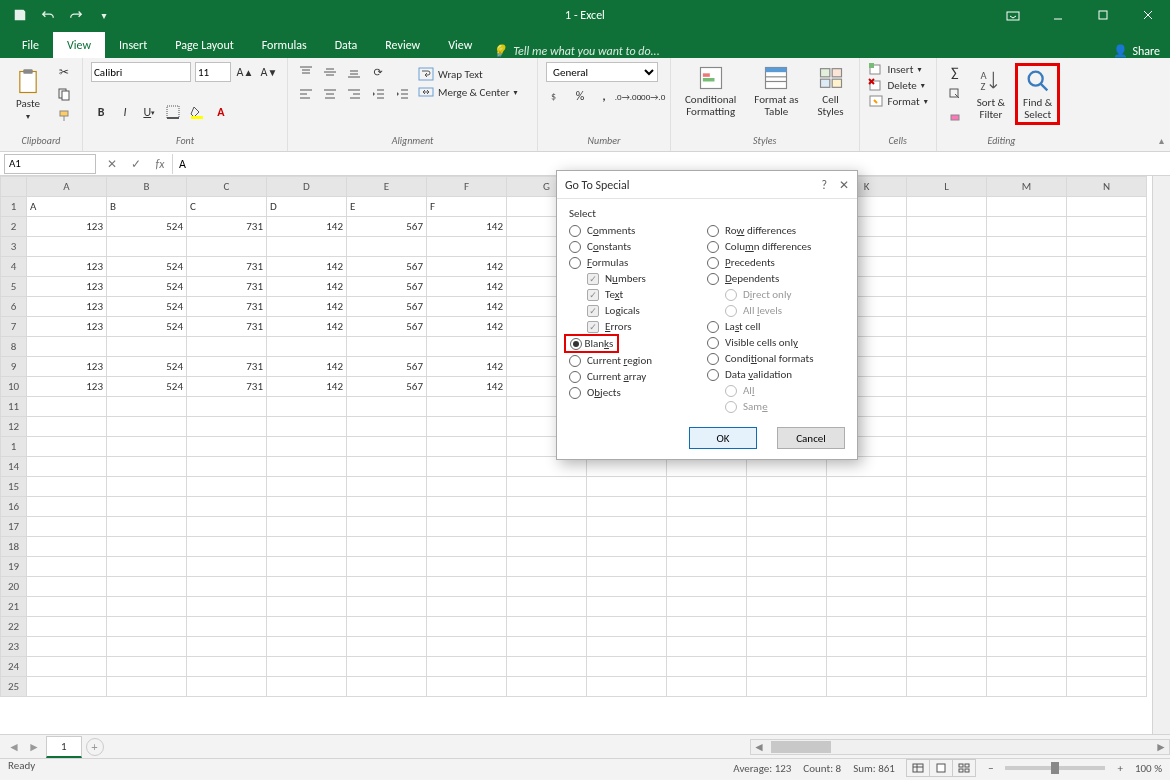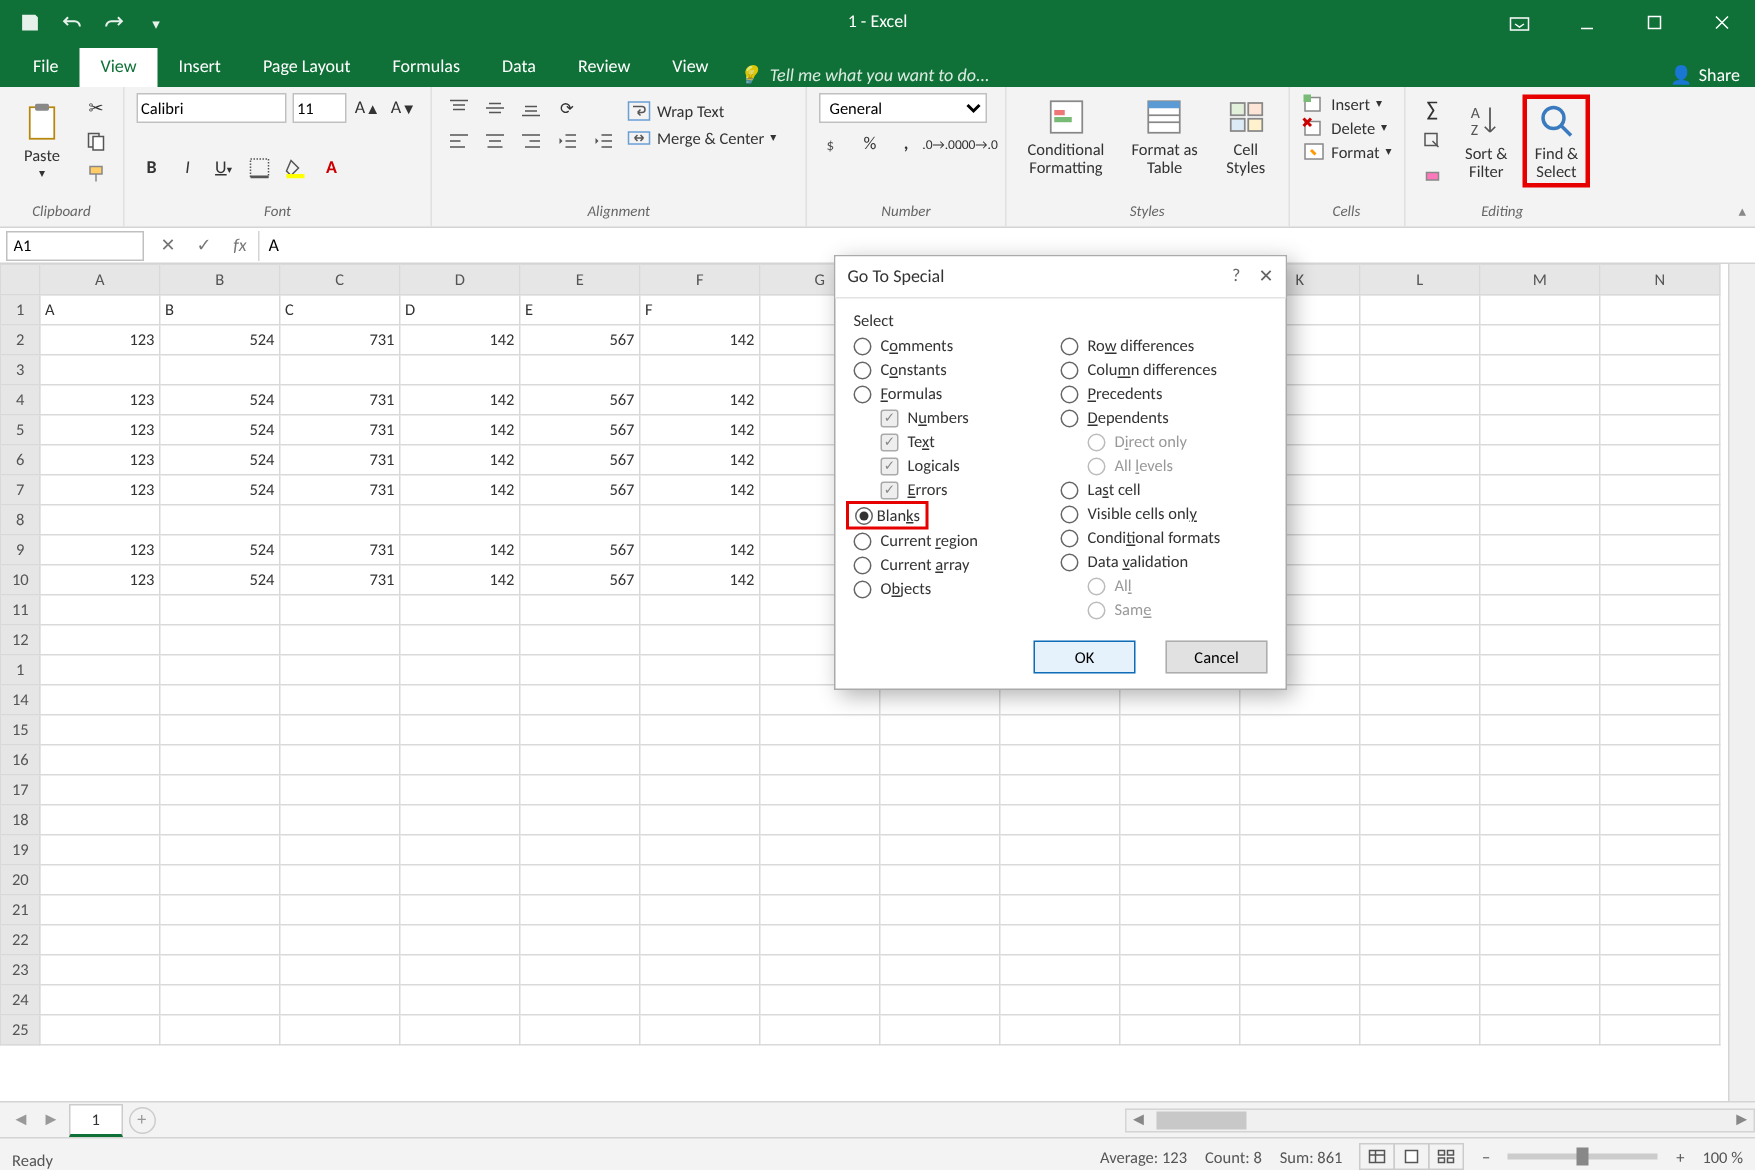--- a/index.html
+++ b/index.html
@@ -53,21 +53,21 @@
   .vscroll { position:absolute; right:0; top:176px; bottom:46px; width:18px; background:#f0f0f0; border-left:1px solid #d4d4d4; }
 
   
   .sheets { position:absolute; bottom:22px; left:0; right:0; height:24px; background:#f3f3f3; border-top:1px solid #d4d4d4; display:flex; align-items:center; padding-left:6px; gap:4px; }
   .navbtn { width:16px; height:18px; color:#999; display:flex; align-items:center; justify-content:center; }
   .sheettab { padding: 3px 14px; background:#fff; border:1px solid #ccc; border-bottom:2px solid #0f7137; font-size:11px; }
   .hscroll { margin-left:auto; width:420px; height:16px; background:#f0f0f0; border:1px solid #d4d4d4; display:flex; align-items:center; }
   .hscroll .thumb { width:60px; height:12px; background:#c8c8c8; margin-left:4px; }
 
   
-  .status { position:absolute; bottom:0; left:0; right:0; height:22px; background:#f3f3f3; border-top:1px solid #d4d4d4; display:flex; align-items:flex-end; padding:0 8px; font-size:11px; color:#555; gap:14px; }
+  .status { position:absolute; bottom:0; left:0; right:0; height:22px; background:#f3f3f3; border-top:1px solid #d4d4d4; display:flex; align-items:flex-start; padding:0 8px; font-size:11px; color:#555; gap:14px; }
   .status .right { margin-left:auto; display:flex; align-items:center; gap:12px; }
   .viewbtns { display:flex; }
   .viewbtns div { width:24px; height:18px; border:1px solid #ccc; margin-left:-1px; display:flex; align-items:center; justify-content:center; }
   .zoomslider { width:100px; height:4px; background:#ccc; position:relative; }
   .zoomslider::after { content:''; width:8px; height:12px; background:#888; position:absolute; left:46px; top:-4px; }
 
   
   .dialog { position:absolute; left:556px; top:170px; width:302px; background:#fff; border:1px solid #aaa; box-shadow:4px 4px 14px rgba(0,0,0,.3); }
   .dlg-title { height:28px; background:#fff; border-bottom:1px solid #e3e3e3; display:flex; align-items:center; padding:0 8px; font-size:12px; }
   .dlg-title .r { margin-left:auto; display:flex; gap:12px; color:#666; }

